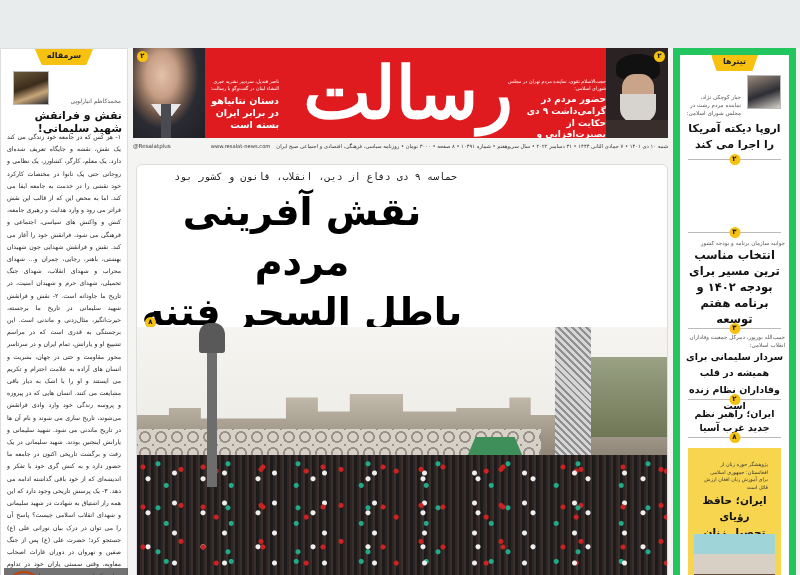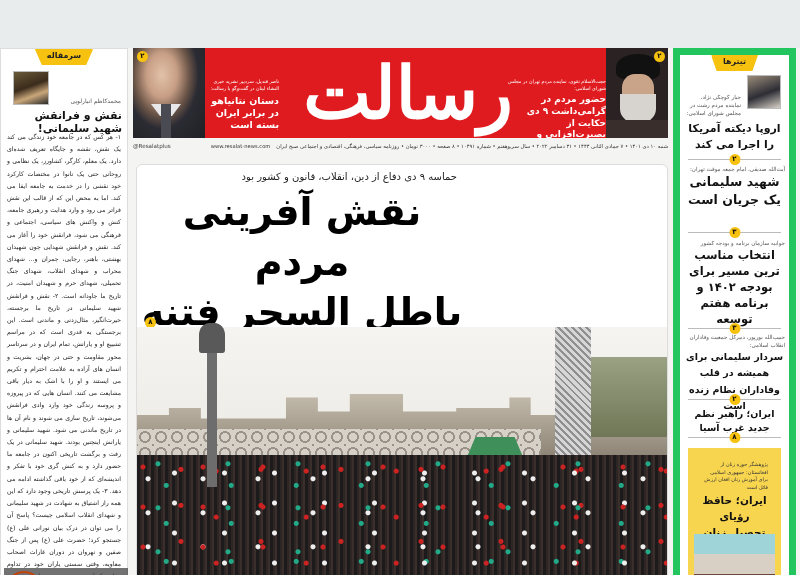--- a/index.html
+++ b/index.html
@@ -37,21 +37,21 @@
 
   .page-badge { position: absolute; width: 11px; height: 11px; border-radius: 50%; background: #f6c20f; color: #111; font-size: 7px; font-weight: bold; line-height: 11px; text-align: center; }
 
   
   .dateline { position: absolute; left: 133px; top: 92px; width: 535px; height: 12px; font-size: 5.2px; line-height: 12px; color: #333; display: flex; justify-content: space-between; direction: ltr; }
   .dateline .handle { color: #444; font-size: 5.6px; }
   .dateline .info { direction: rtl; }
 
   
   .main-box { position: absolute; left: 136px; top: 116px; width: 532px; height: 448px; background: #fff; border: 1px solid #ddd; border-radius: 6px; overflow: hidden; }
-  .main-kicker { position: absolute; right: 210px; top: 6px; font-size: 10px; color: #222; white-space: nowrap; }
+  .main-kicker { position: absolute; right: 210px; top: 6px; font-size: 10px; color: #222; white-space: nowrap; font-family: Liberation Mono, monospace; }
   .main-headline { position: absolute; right: 200px; top: 22px; width: 330px; text-align: center; font-size: 38px; font-weight: bold; line-height: 50px; color: #000; letter-spacing: -1px; }
   .photo { position: absolute; left: 0; top: 162px; width: 532px; height: 286px; }
   .photo .sky { position: absolute; left: 0; top: 0; width: 100%; height: 120px; background: linear-gradient(#f6f4f0,#ecebe6); }
   .photo .buildings { position: absolute; left: 0; top: 60px; width: 100%; height: 70px; background: linear-gradient(#c9c1b2,#8d8476); clip-path: polygon(0 40%,6% 40%,6% 30%,12% 30%,12% 45%,28% 45%,28% 15%,34% 15%,34% 35%,40% 35%,40% 10%,50% 10%,50% 35%,60% 35%,60% 30%,70% 30%,70% 15%,74% 15%,74% 40%,86% 40%,86% 0,100% 0,100% 100%,0 100%); }
   .photo .screen { position: absolute; left: 0; top: 102px; width: 76%; height: 44px; background: repeating-radial-gradient(circle at 8px 8px,#ddd8cf 0 4px,#9a928a 4px 6px) ; background-size: 16px 16px; opacity: .9; }
   .photo .tower { position: absolute; left: 418px; top: 0; width: 36px; height: 130px; background: repeating-linear-gradient(45deg,#d6d6d6 0 3px,#8f8f8f 3px 5px); }
   .photo .glassbuilding { position: absolute; left: 454px; top: 30px; width: 78px; height: 80px; background: linear-gradient(#9aa184,#6f7756); }
   .photo .pole { position: absolute; left: 70px; top: 0; width: 10px; height: 160px; background: #6d6d6d; }
   .photo .pole-top { position: absolute; left: 62px; top: -4px; width: 26px; height: 30px; background: #595959; border-radius: 40% 40% 10% 10%; }
   .photo .tent { position: absolute; left: 330px; top: 110px; width: 56px; height: 20px; background: #3f8f5b; clip-path: polygon(15% 0,85% 0,100% 100%,0 100%); }
@@ -159,24 +159,20 @@
     <div class="portrait"></div>
 
     <div class="rc-item" style="top:38px;">
       <div class="rc-kicker" style="margin-right:44px;">جبار کوچکی نژاد، نماینده مردم رشت در مجلس شورای اسلامی:</div>
       <div class="rc-head" style="margin-top:4px;">اروپا دیکته آمریکا را اجرا می کند</div>
     </div>
     <div class="rc-divider" style="top:104px;">
       <div class="page-badge">۲</div>
     </div>
 
-    <div class="rc-item" style="top:110px;">
-      <div class="rc-kicker">آیت‌الله صدیقی، امام جمعه موقت تهران:</div>
-      <div class="rc-head" style="font-size:12.5px;">شهید سلیمانی یک جریان است</div>
-    </div>
     <div class="rc-divider" style="top:177px;">
       <div class="page-badge">۳</div>
     </div>
 
     <div class="rc-item" style="top:184px;">
       <div class="rc-kicker">جوابیه سازمان برنامه و بودجه کشور</div>
       <div class="rc-head" style="font-size:11.5px;line-height:1.4;">انتخاب مناسب ترین مسیر برای بودجه ۱۴۰۲ و برنامه هفتم توسعه</div>
     </div>
     <div class="rc-divider" style="top:273px;">
       <div class="page-badge">۳</div>

